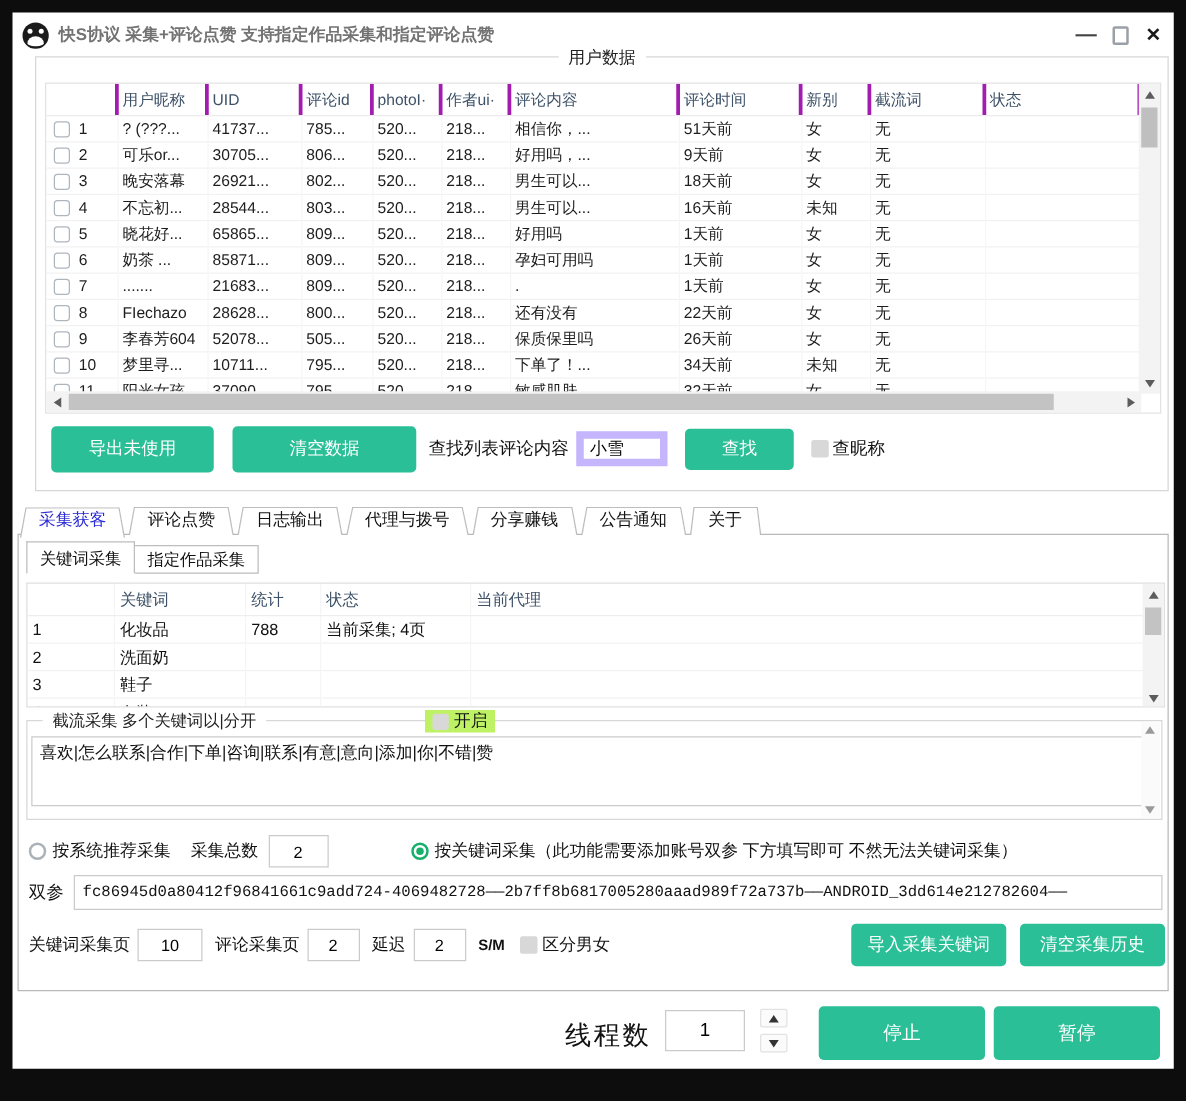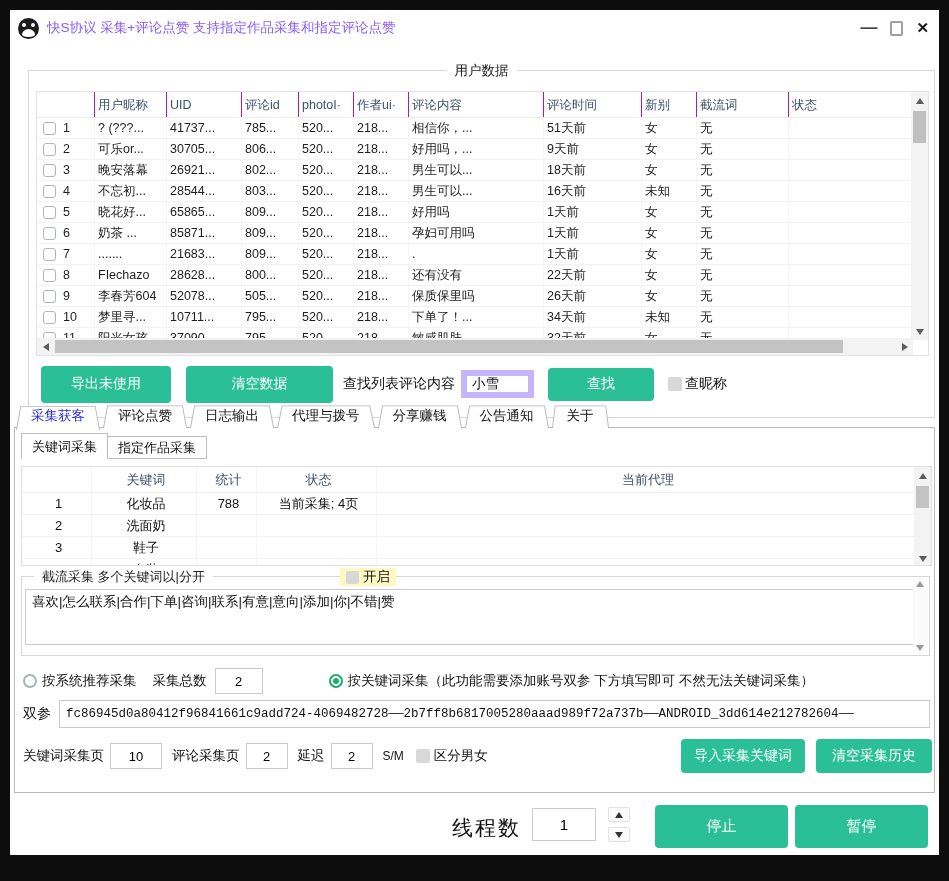--- a/index.html
+++ b/index.html
@@ -5,37 +5,37 @@
   * { margin:0; padding:0; box-sizing:border-box; }
   html,body { width:949px; height:881px; }
   body { background:#0d0d0d; font-family:"Liberation Sans", sans-serif; color:#111; }
   .window { position:absolute; left:10px; top:10px; width:929px; height:845px; background:#fff; }
 
   
   .titlebar { position:absolute; left:0; top:0; right:0; height:36px; display:flex; align-items:center; padding:0 10px 0 8px; }
   .app-icon { position:relative; width:21px; height:21px; border-radius:50%; background:#1b1b1b; margin-right:8px; flex:0 0 auto; }
   .app-icon::before { content:""; position:absolute; left:4px; top:5px; width:4px; height:4px; border-radius:50%; background:#fff; box-shadow:9px 0 0 #fff; }
   .app-icon::after  { content:""; position:absolute; left:4px; bottom:2px; width:13px; height:8px; background:#fff; border-radius:50% 50% 45% 45%/70% 70% 30% 30%; }
-  .title { font-size:13.5px; font-weight:400; color:#8b5cf6; white-space:nowrap; }
+  .title { font-size:13.5px; font-weight:700; color:#737373; white-space:nowrap; }
   .win-controls { margin-left:auto; display:flex; align-items:center; gap:13px; }
   .wc-min { font-size:17px; font-weight:700; color:#444; line-height:10px; }
   .wc-max { width:13px; height:15px; border:2px solid #9aa0a6; border-radius:2px; }
   .wc-close { font-size:15px; font-weight:700; color:#1a1a1a; }
 
   
   .group { position:absolute; border:1px solid #d7d7d7; background:#fff; }
   .group-label { position:absolute; top:-9px; background:#fff; padding:0 8px; font-size:13.5px; color:#222; white-space:nowrap; }
   .center-label { left:50%; transform:translateX(-50%); }
 
   
-  .u-group { left:18px; top:60px; width:907px; height:348px; }
+  .u-group { left:18px; top:35px; width:907px; height:348px; }
   .u-table { position:absolute; left:7px; top:20px; width:893px; height:265px; border:1px solid #e3e3e3; background:#fff; overflow:hidden; }
   .t-head, .t-row { display:grid; grid-template-columns:58px 72px 75px 57px 55px 55px 135px 98px 55px 92px auto; width:876px; }
   .t-head { height:26px; line-height:26px; color:#3d5168; font-size:12.5px; border-bottom:1px solid #ececec; }
-  .t-head > div { padding-left:3px; overflow:hidden; white-space:nowrap; border-right:1px solid #a21caf; }
+  .t-head > div { padding-left:3px; overflow:hidden; white-space:nowrap; border-right:3px solid #a21caf; }
   .t-body { height:222px; overflow:hidden; width:876px; }
   .t-row { height:21px; line-height:21px; font-size:12.5px; color:#1d1d1d; border-bottom:1px solid #f2f2f2; }
   .t-row > div { padding-left:3px; overflow:hidden; white-space:nowrap; border-right:1px solid #f6f6f6; }
   .cell0 { display:flex; align-items:center; }
   .rowcheck { width:13px; height:13px; border:1px solid #aeb6bd; border-radius:3px; background:#fff; margin:0 7px 0 3px; flex:0 0 auto; }
 
   
   .vscroll { position:absolute; right:0; top:0; width:17px; height:248px; background:#f3f3f3; }
   .hscroll { position:absolute; left:0; bottom:0; height:17px; width:876px; background:#f3f3f3; }
   .sb-btn { position:absolute; width:17px; height:17px; display:flex; align-items:center; justify-content:center; }
@@ -48,52 +48,52 @@
   .tr { width:0; height:0; border-top:4px solid transparent; border-bottom:4px solid transparent; border-left:6px solid #5c5c5c; }
 
   
   .actions { position:absolute; left:0; top:293px; right:0; height:40px; display:flex; align-items:center; padding-left:12px; }
   .btn { background:#2abf97; color:#fff; border:none; border-radius:4px; display:flex; align-items:center; justify-content:center; font-family:inherit; font-size:14px; cursor:pointer; white-space:nowrap; }
   .b-import { width:130px; height:37px; margin-right:15px; }
   .b-export { width:130px; height:37px; margin-right:15px; }
   .b-clear  { width:147px; height:37px; }
   .search-label { margin-left:10px; font-size:14px; }
   .search-input { margin-left:6px; width:73px; height:28px; border:6px solid #c4b5fd; font-family:inherit; font-size:13.5px; padding:0 5px; }
-  .b-find { width:106px; height:33px; margin-left:14px; }
+  .b-find { width:87px; height:33px; margin-left:14px; }
   .gcheck { width:14px; height:14px; background:#d8d8d8; border-radius:2px; flex:0 0 auto; }
   .chk-nick { margin-left:14px; display:flex; align-items:center; gap:3px; font-size:14px; }
 
   
   .tabstrip { position:absolute; left:6px; top:392px; right:6px; height:26px; display:flex; align-items:flex-end; z-index:3; }
   .tab { position:relative; height:25px; line-height:25px; padding:0 15px; margin-right:3px; font-size:13.5px; color:#111; }
   .tab::before { content:""; position:absolute; inset:0; background:#fff; border:1px solid #b9b9b9; border-bottom:none; transform:perspective(20px) rotateX(5deg); transform-origin:50% 100%; }
   .tab.active { color:#2b2bd6; z-index:4; }
   .tab.active::before { inset:0 0 -2px 0; }
   .tab > span { position:relative; }
 
   
   .panel { position:absolute; left:4px; top:417px; width:921px; height:366px; border:1px solid #b9b9b9; background:#fff; }
   .subtabs { position:absolute; left:6px; top:5px; display:flex; align-items:flex-end; }
   .subtab { border:1px solid #bdbdbd; background:#fff; padding:0 10px; height:23px; line-height:22px; font-size:13px; }
   .subtab.active { height:26px; line-height:25px; border-bottom:1px solid #fff; position:relative; z-index:2; }
   .subtab + .subtab { margin-left:-1px; }
 
   
   .kw-table { position:absolute; left:6px; top:38px; width:911px; height:100px; border:1px solid #e0e0e0; overflow:hidden; background:#fff; }
-  .kw-head, .kw-row { display:grid; grid-template-columns:70px 105px 60px 120px auto; width:894px;text-align:center; }
+  .kw-head, .kw-row { display:grid; grid-template-columns:70px 105px 60px 120px auto; width:894px; }
   .kw-head { height:26px; line-height:26px; color:#3d5168; font-size:13px; border-bottom:1px solid #eee; }
   .kw-head > div, .kw-row > div { padding-left:4px; white-space:nowrap; overflow:hidden; border-right:1px solid #f5f5f5; }
   .kw-row { height:22px; line-height:22px; font-size:13px; border-bottom:1px solid #f2f2f2; }
   .kw-vscroll { position:absolute; right:0; top:0; width:17px; height:100px; background:#f3f3f3; }
   .kw-thumb { position:absolute; left:2px; right:2px; top:19px; height:22px; background:#c3c3c3; }
 
   
   .i-group { left:6px; top:148px; width:909px; height:80px; }
   .i-label { left:12px; font-size:13px; }
-  .i-toggle { position:absolute; top:-9px; left:318px; background:#fef9c3; padding:0 6px; display:flex; align-items:center; gap:4px; font-size:13.5px; }
+  .i-toggle { position:absolute; top:-9px; left:318px; background:#bef264; padding:0 6px; display:flex; align-items:center; gap:4px; font-size:13.5px; }
   .i-toggle .gcheck { width:13px; height:13px; }
   .words-box { position:absolute; left:3px; right:3px; top:12px; height:56px; border:1px solid #cbcbcb; font-size:13.5px; padding:3px 22px 3px 6px; line-height:18px; }
   .mini-scroll { position:absolute; right:1px; top:1px; bottom:1px; width:15px; background:#fafafa; }
   .mini-scroll .ms-up { position:absolute; top:3px; left:3px; border-left:4px solid transparent; border-right:4px solid transparent; border-bottom:6px solid #9a9a9a; }
   .mini-scroll .ms-dn { position:absolute; bottom:3px; left:3px; border-left:4px solid transparent; border-right:4px solid transparent; border-top:6px solid #9a9a9a; }
 
   
   .mode-row { position:absolute; left:8px; top:240px; right:4px; height:26px; display:flex; align-items:center; font-size:13.5px; }
   .radio { width:14px; height:14px; border-radius:50%; border:2px solid #aab2b8; background:#fff; flex:0 0 auto; margin-right:5px; }
   .radio.checked { border-color:#17b06b; position:relative; }
@@ -104,21 +104,21 @@
 
   
   .dual-row { position:absolute; left:8px; top:272px; right:4px; height:28px; display:flex; align-items:center; }
   .dual-label { font-size:14px; margin-right:8px; white-space:nowrap; }
   .dual-input { flex:1; height:28px; border:1px solid #cbcbcb; font-family:"Liberation Mono", monospace; font-size:12.5px; padding:0 6px; color:#111; }
 
   
   .param-row { position:absolute; left:8px; top:310px; right:2px; height:36px; display:flex; align-items:center; font-size:13.5px; }
   .p-input { height:26px; border:1px solid #cbcbcb; text-align:center; font-family:inherit; font-size:13px; margin:0 10px 0 6px; }
   .pi-1 { width:52px; } .pi-2 { width:42px; } .pi-3 { width:42px; }
-  .p-unit { font-size:12px; font-weight:400; margin-right:12px; }
+  .p-unit { font-size:12px; font-weight:700; margin-right:12px; }
   .p-check { display:flex; align-items:center; gap:4px; }
   .b-impkw { width:124px; height:34px; margin-left:auto; }
   .b-clrhis { width:116px; height:34px; margin-left:11px; }
 
   
   .bottom-row { position:absolute; left:0; top:790px; right:0; height:55px; }
   .thread-label { position:absolute; left:442px; top:14px; font-size:21px; letter-spacing:2px; }
   .thread-input { position:absolute; left:522px; top:8px; width:64px; height:33px; border:1px solid #cbcbcb; text-align:center; font-family:inherit; font-size:15px; }
   .spinner { position:absolute; left:598px; top:7px; width:22px; height:35px; }
   .spin-btn { position:absolute; left:0; width:22px; height:15px; background:#fbfbfb; border:1px solid #e2e2e2; border-radius:2px; display:flex; align-items:center; justify-content:center; }

